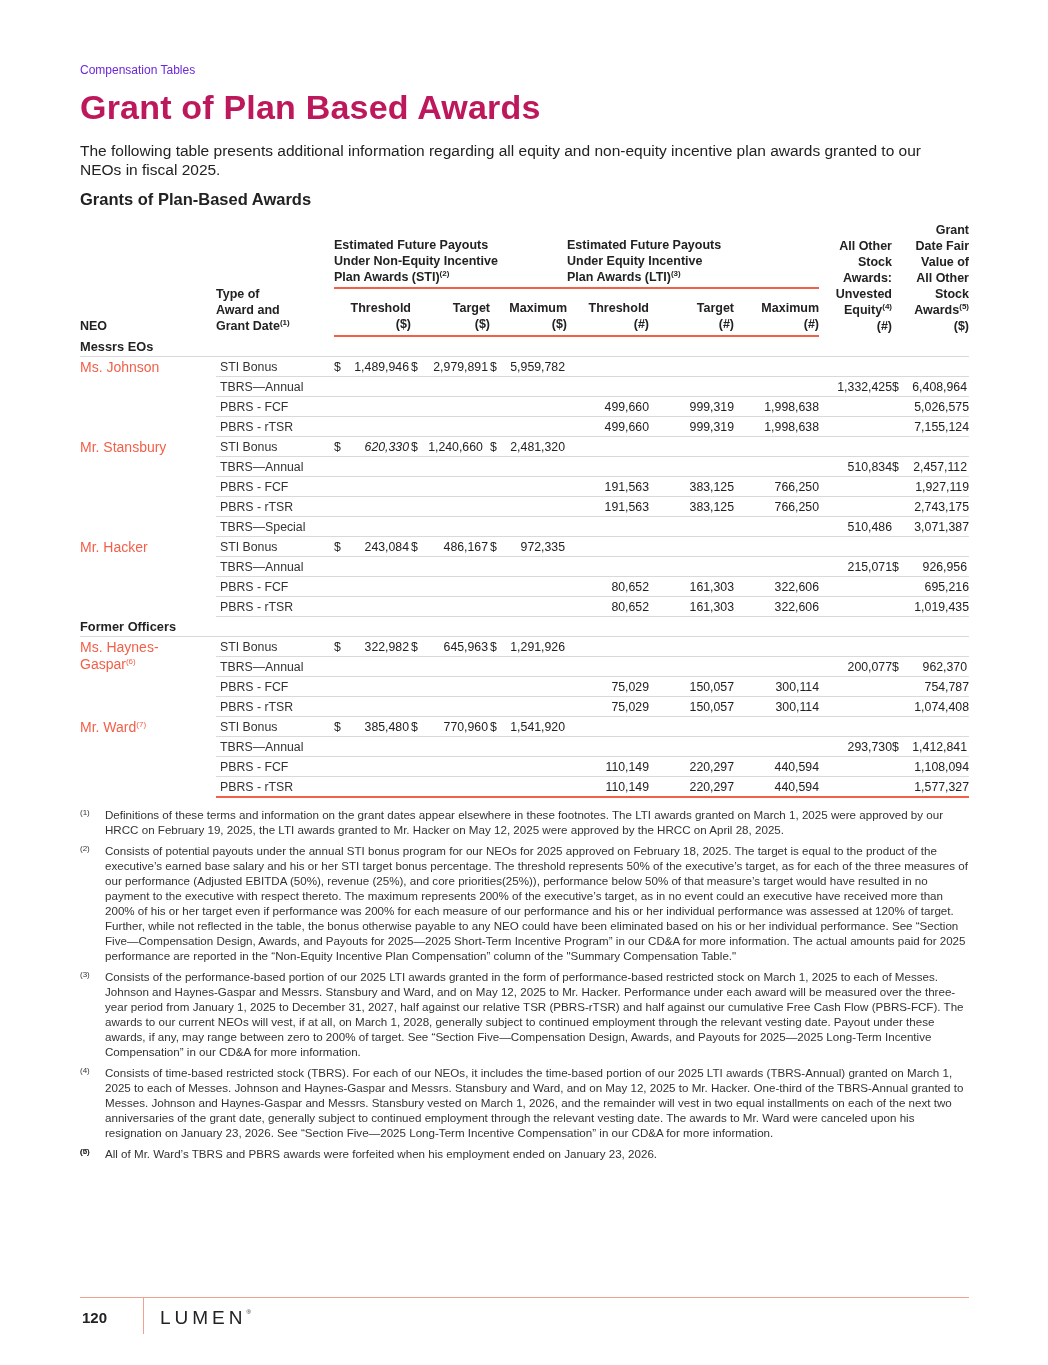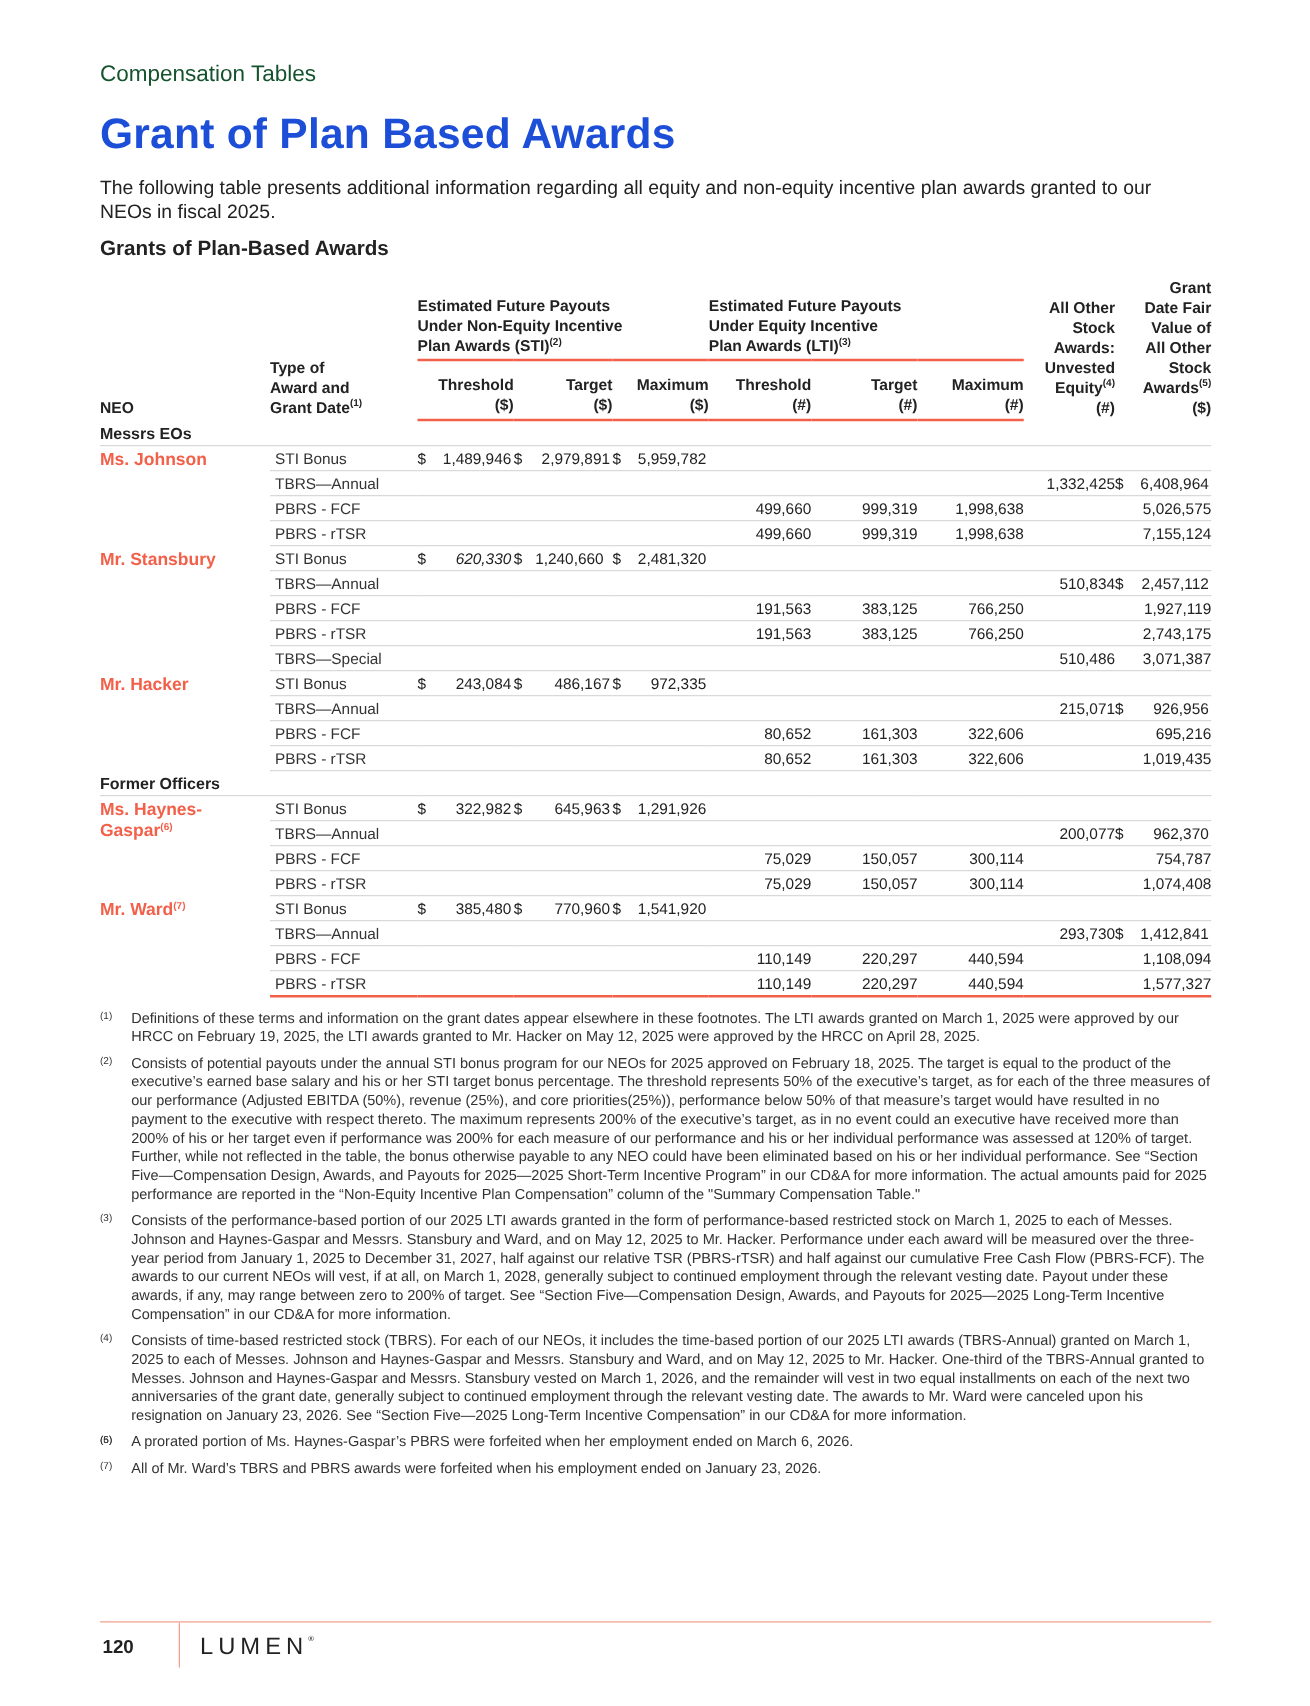--- a/index.html
+++ b/index.html
@@ -1,32 +1,32 @@
 <!DOCTYPE html>
 <html><head>
 <meta charset="utf-8">
 <style>
   html, body { margin: 0; padding: 0; background: #ffffff; }
   body { width: 1048px; height: 1365px; position: relative; font-family: "Liberation Sans", sans-serif; color: #222; overflow: hidden; }
   .page { position: absolute; left: 80px; top: 0; width: 889px; }
-  .section-label { position: absolute; top: 49px; left: 0; font-size: 18px; color: #14532d; }
-  .page-title { position: absolute; top: 88px; left: 0; font-size: 34px; font-weight: bold; color: #1d4ed8; letter-spacing: 0.2px; }
+  .section-label { position: absolute; top: 63px; left: 0; font-size: 12px; color: #6d28d9; }
+  .page-title { position: absolute; top: 88px; left: 0; font-size: 34px; font-weight: bold; color: #be185d; letter-spacing: 0.2px; }
   .intro { position: absolute; top: 141px; left: 0; width: 880px; font-size: 15.5px; line-height: 19px; color: #222; }
   .table-title { position: absolute; top: 190px; left: 0; font-size: 16.5px; font-weight: bold; color: #222; }
 
   table.awards { position: absolute; top: 222px; left: 0; width: 889px; border-collapse: collapse; font-size: 12.3px; }
   table.awards th { font-weight: bold; font-size: 12.5px; line-height: 16px; color: #222; vertical-align: bottom; padding: 0 0 2px 0; }
   table.awards th.r { text-align: right; }
   table.awards th.l { text-align: left; }
   table.awards th.c { text-align: left; }
   .grp { border-bottom: 2px solid #f2604a; padding-bottom: 2px !important; }
   tr.hdr-bottom th { border-bottom: 2px solid #f2604a; padding-bottom: 3px; }
   table.awards td { height: 19px; padding: 0; border-bottom: 1px solid #d9d9d9; vertical-align: middle; white-space: nowrap; }
   td.num { text-align: right; }
-  td.neo { border-bottom: none !important; vertical-align: top !important; font-weight: bold; color: #f2604a; font-size: 14px; line-height: 17px; padding-top: 2px !important; margin-left: 44px; }
+  td.neo { border-bottom: none !important; vertical-align: top !important; font-weight: normal; color: #f2604a; font-size: 14px; line-height: 17px; padding-top: 2px !important; margin-left: 44px; }
   td.type { padding-left: 4px !important; color: #333; }
   tr.group-row td { font-weight: bold; font-size: 12.8px; color: #222; border-bottom: 1px solid #d9d9d9; }
   tr.last-row td { border-bottom: 2px solid #f2604a; }
   .cur { display: inline-block; width: 12px; text-align: left; }
   .amt { display: inline-block; text-align: right; }
   sup { font-size: 8px; line-height: 0; vertical-align: 5px; }
 
   .footnotes { position: absolute; top: 807px; left: 0; width: 889px; font-size: 11.6px; line-height: 15px; color: #333; }
   .fn { position: relative; padding-left: 25px; margin-bottom: 6px; }
   .fn .mark { position: absolute; left: 0; top: -2px; font-size: 8px; }
@@ -321,21 +321,21 @@
         </tr>
       </tbody>
   </table>
 
   <div class="footnotes" id="footnotes">
       <div class="fn"><span class="mark">(1)</span><span>Definitions of these terms and information on the grant dates appear elsewhere in these footnotes. The LTI awards granted on March 1, 2025 were approved by our HRCC on February 19, 2025, the LTI awards granted to Mr. Hacker on May 12, 2025 were approved by the HRCC on April 28, 2025.</span></div>
       <div class="fn"><span class="mark">(2)</span><span>Consists of potential payouts under the annual STI bonus program for our NEOs for 2025 approved on February 18, 2025. The target is equal to the product of the executive’s earned base salary and his or her STI target bonus percentage. The threshold represents 50% of the executive’s target, as for each of the three measures of our performance (Adjusted EBITDA (50%), revenue (25%), and core priorities(25%)), performance below 50% of that measure’s target would have resulted in no payment to the executive with respect thereto. The maximum represents 200% of the executive’s target, as in no event could an executive have received more than 200% of his or her target even if performance was 200% for each measure of our performance and his or her individual performance was assessed at 120% of target. Further, while not reflected in the table, the bonus otherwise payable to any NEO could have been eliminated based on his or her individual performance. See “Section Five—Compensation Design, Awards, and Payouts for 2025—2025 Short-Term Incentive Program” in our CD&amp;A for more information. The actual amounts paid for 2025 performance are reported in the “Non-Equity Incentive Plan Compensation” column of the "Summary Compensation Table."</span></div>
       <div class="fn"><span class="mark">(3)</span><span>Consists of the performance-based portion of our 2025 LTI awards granted in the form of performance-based restricted stock on March 1, 2025 to each of Messes. Johnson and Haynes-Gaspar and Messrs. Stansbury and Ward, and on May 12, 2025 to Mr. Hacker. Performance under each award will be measured over the three-year period from January 1, 2025 to December 31, 2027, half against our relative TSR (PBRS-rTSR) and half against our cumulative Free Cash Flow (PBRS-FCF). The awards to our current NEOs will vest, if at all, on March 1, 2028, generally subject to continued employment through the relevant vesting date. Payout under these awards, if any, may range between zero to 200% of target. See “Section Five—Compensation Design, Awards, and Payouts for 2025—2025 Long-Term Incentive Compensation” in our CD&amp;A for more information.</span></div>
       <div class="fn"><span class="mark">(4)</span><span>Consists of time-based restricted stock (TBRS). For each of our NEOs, it includes the time-based portion of our 2025 LTI awards (TBRS-Annual) granted on March 1, 2025 to each of Messes. Johnson and Haynes-Gaspar and Messrs. Stansbury and Ward, and on May 12, 2025 to Mr. Hacker. One-third of the TBRS-Annual granted to Messes. Johnson and Haynes-Gaspar and Messrs. Stansbury vested on March 1, 2026, and the remainder will vest in two equal installments on each of the next two anniversaries of the grant date, generally subject to continued employment through the relevant vesting date. The awards to Mr. Ward were canceled upon his resignation on January 23, 2026. See “Section Five—2025 Long-Term Incentive Compensation” in our CD&amp;A for more information.</span></div>
       <div class="fn"><span class="mark">(5)</span></div>
-      <div class="fn"><span class="mark">(6)</span><span>A prorated portion of Ms. Haynes-Gaspar’s PBRS were forfeited when her employment ended on March 6, 2026.</span></div>
+      <div class="fn"><span class="mark">(6)</span></div>
       <div class="fn"><span class="mark">(7)</span><span>All of Mr. Ward’s TBRS and PBRS awards were forfeited when his employment ended on January 23, 2026.</span></div>
     </div>
 </div>
 
 <div class="footer-line"></div>
 <div class="footer-divider"></div>
 <div class="page-number">120</div>
 <div class="logo"><span>LUMEN</span><span class="tm">®</span></div>
 
 </body></html>

